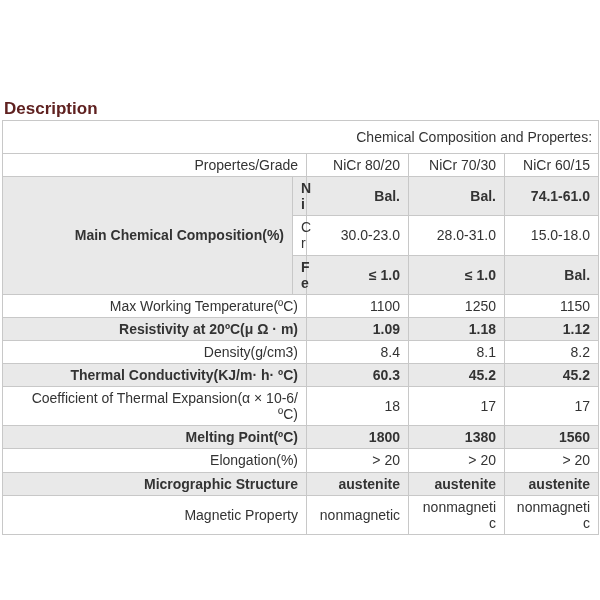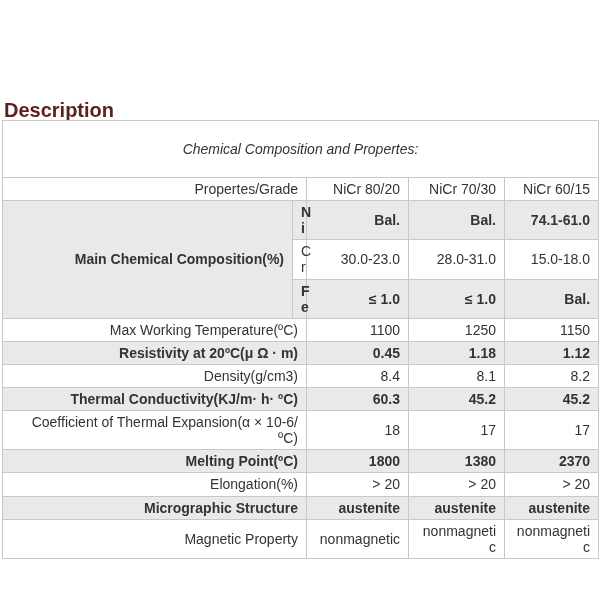--- a/index.html
+++ b/index.html
@@ -3,38 +3,38 @@
 <meta charset="utf-8">
 <style>
   * { margin:0; padding:0; box-sizing:border-box; }
   html,body { background:#fff; }
   body { font-family:"Liberation Sans", sans-serif; }
   .page {
     position:relative; width:600px; height:600px; background:#ffffff; overflow:hidden;
   }
   .heading {
     position:absolute; left:4px; top:99px;
-    font-size:20px; font-weight:bold;
+    font-size:17px; font-weight:bold;
     color:var(--color-heading,#5f2120);
     font-family:"Liberation Sans", sans-serif;
   }
   table.spec {
     position:absolute; left:2px; top:120px; width:596px;
     border-collapse:collapse; table-layout:fixed;
     font-size:14px; line-height:1.15;
   }
   table.spec td {
     border:1px solid var(--color-border,#c8c8c8);
     color:var(--color-text,#333333);
     text-align:right; vertical-align:middle;
     padding:3px 8px;
     overflow-wrap:break-word;
     background:#ffffff;
   }
-  tr.title-row td { text-align:center; padding:20px 6px;font-style:italic; }
+  tr.title-row td { text-align:right; padding:8px 6px; }
   tr.g td { background:var(--color-stripe,#e9e9e9);font-weight:bold; }
   td.el { padding:2px 0; word-break:break-all; }
   
   col.c-label { width:290px; }
   col.c-el    { width:14px; }
   col.c-v1    { width:102px; }
   col.c-v2    { width:96px; }
   col.c-v3    { width:94px; }
 </style>
 </head>
@@ -86,21 +86,21 @@
     </tr>
 
     <tr>
       <td colspan="2">Max Working Temperature(ºC)</td>
       <td>1100</td>
       <td>1250</td>
       <td>1150</td>
     </tr>
     <tr class="g">
       <td colspan="2">Resistivity at 20ºC(μ Ω · m)</td>
-      <td>0.45</td>
+      <td>1.09</td>
       <td>1.18</td>
       <td>1.12</td>
     </tr>
     <tr>
       <td colspan="2">Density(g/cm3)</td>
       <td>8.4</td>
       <td>8.1</td>
       <td>8.2</td>
     </tr>
     <tr class="g">
@@ -112,21 +112,21 @@
     <tr>
       <td colspan="2">Coefficient of Thermal Expansion(α × 10-6/ ºC)</td>
       <td>18</td>
       <td>17</td>
       <td>17</td>
     </tr>
     <tr class="g">
       <td colspan="2">Melting Point(ºC)</td>
       <td>1800</td>
       <td>1380</td>
-      <td>2370</td>
+      <td>1560</td>
     </tr>
     <tr>
       <td colspan="2">Elongation(%)</td>
       <td>&gt; 20</td>
       <td>&gt; 20</td>
       <td>&gt; 20</td>
     </tr>
     <tr class="g">
       <td colspan="2">Micrographic Structure</td>
       <td>austenite</td>

